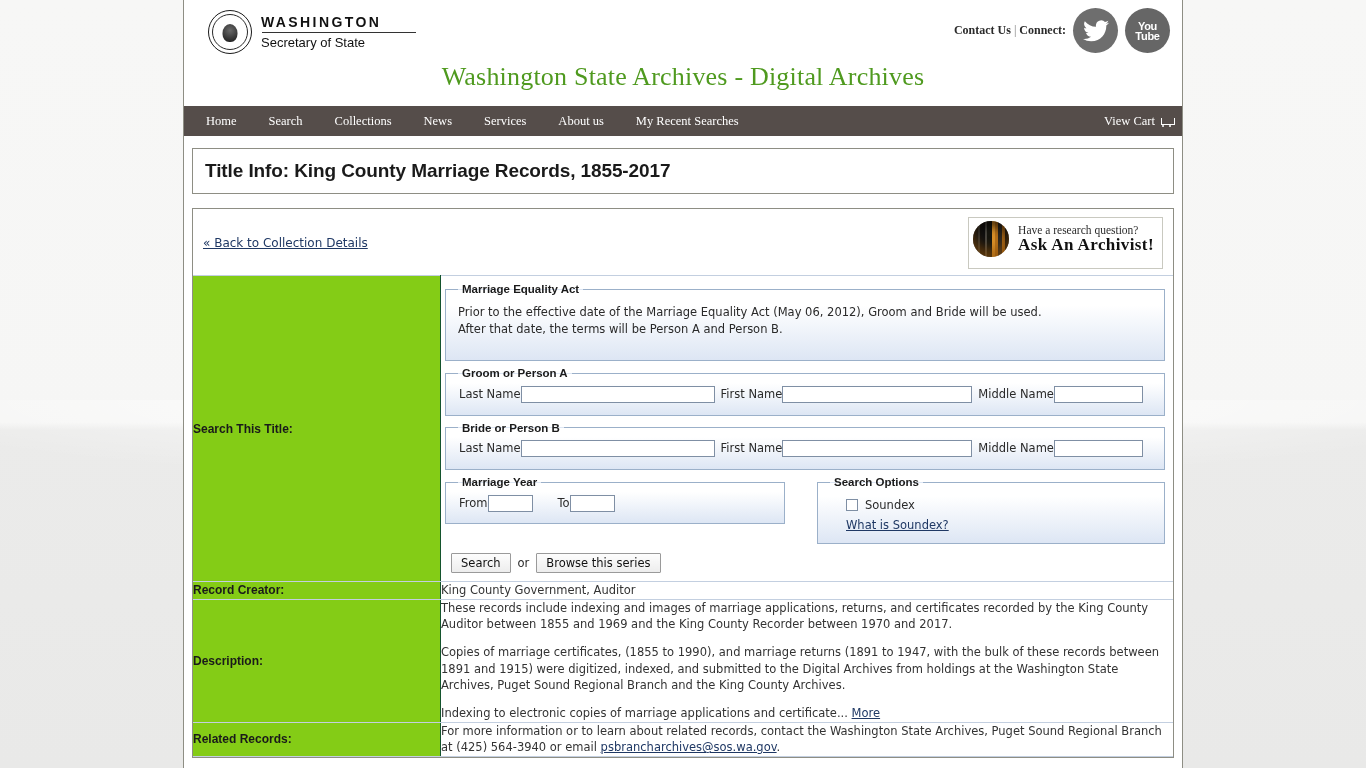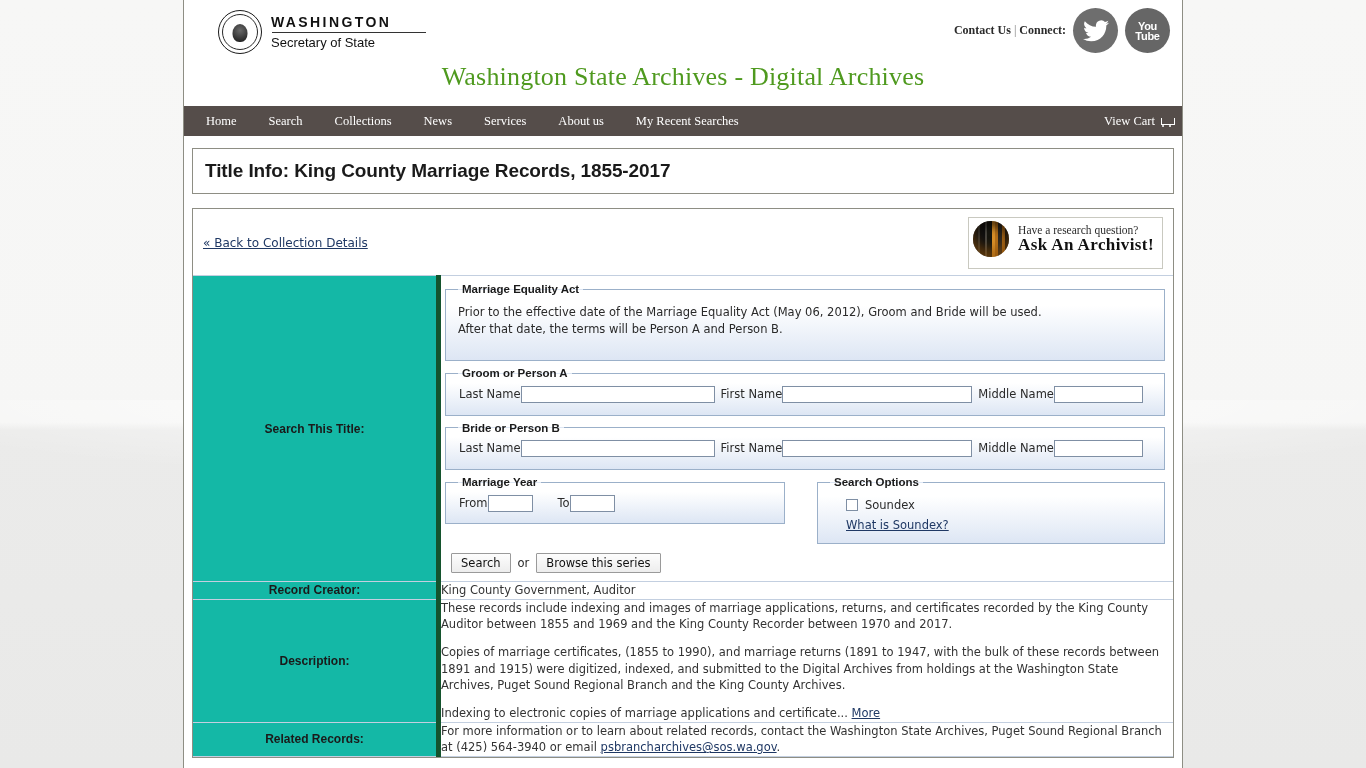--- a/index.html
+++ b/index.html
@@ -45,21 +45,21 @@
   }
 
   
   .top-header {
     position: relative;
     height: 106px;
     background: #ffffff;
   }
   .brand {
     position: absolute;
-    left: 34px;
+    left: 24px;
     top: 10px;
     display: flex;
     align-items: center;
     gap: 9px;
   }
   .seal {
     width: 42px;
     height: 42px;
     border-radius: 50%;
     border: 1.5px solid #1a1a1a;
@@ -274,29 +274,28 @@
     border-collapse: collapse;
     border-top: 1px solid #c3cfe0;
   }
   table.info td {
     vertical-align: middle;
     border-bottom: 1px solid #c3cfe0;
     padding: 0;
   }
   td.label-cell {
     width: 250px;
-    background: #14b8a6;
+    background: #84cc16;
     font-family: "Liberation Sans", sans-serif;
     font-weight: bold;
     font-size: 12px;
     color: #1a1a1a;
     padding: 10px 0 10px 22px;
-    border-right: 5px solid #14532d;
+    border-right: 1px solid #14532d;
     vertical-align: middle;
-    text-align: center;
   }
   td.value-cell {
     background: #fff;
     padding: 10px 14px 10px 6px;
     font-size: 11.5px;
     color: #333;
     line-height: 1.45;
     vertical-align: top;
   }
   td.value-cell.mid { vertical-align: middle; }

